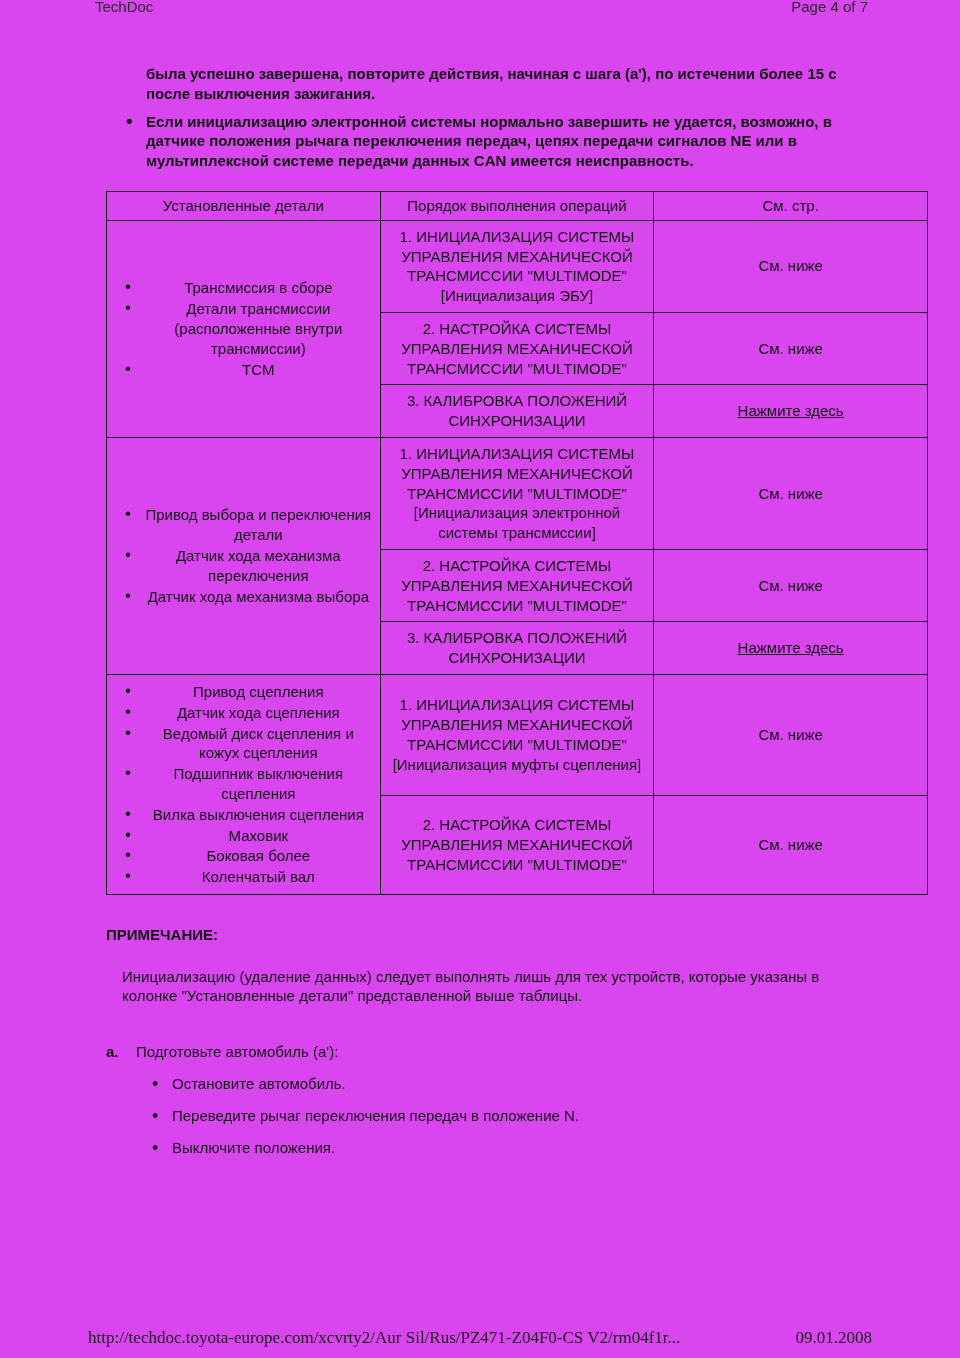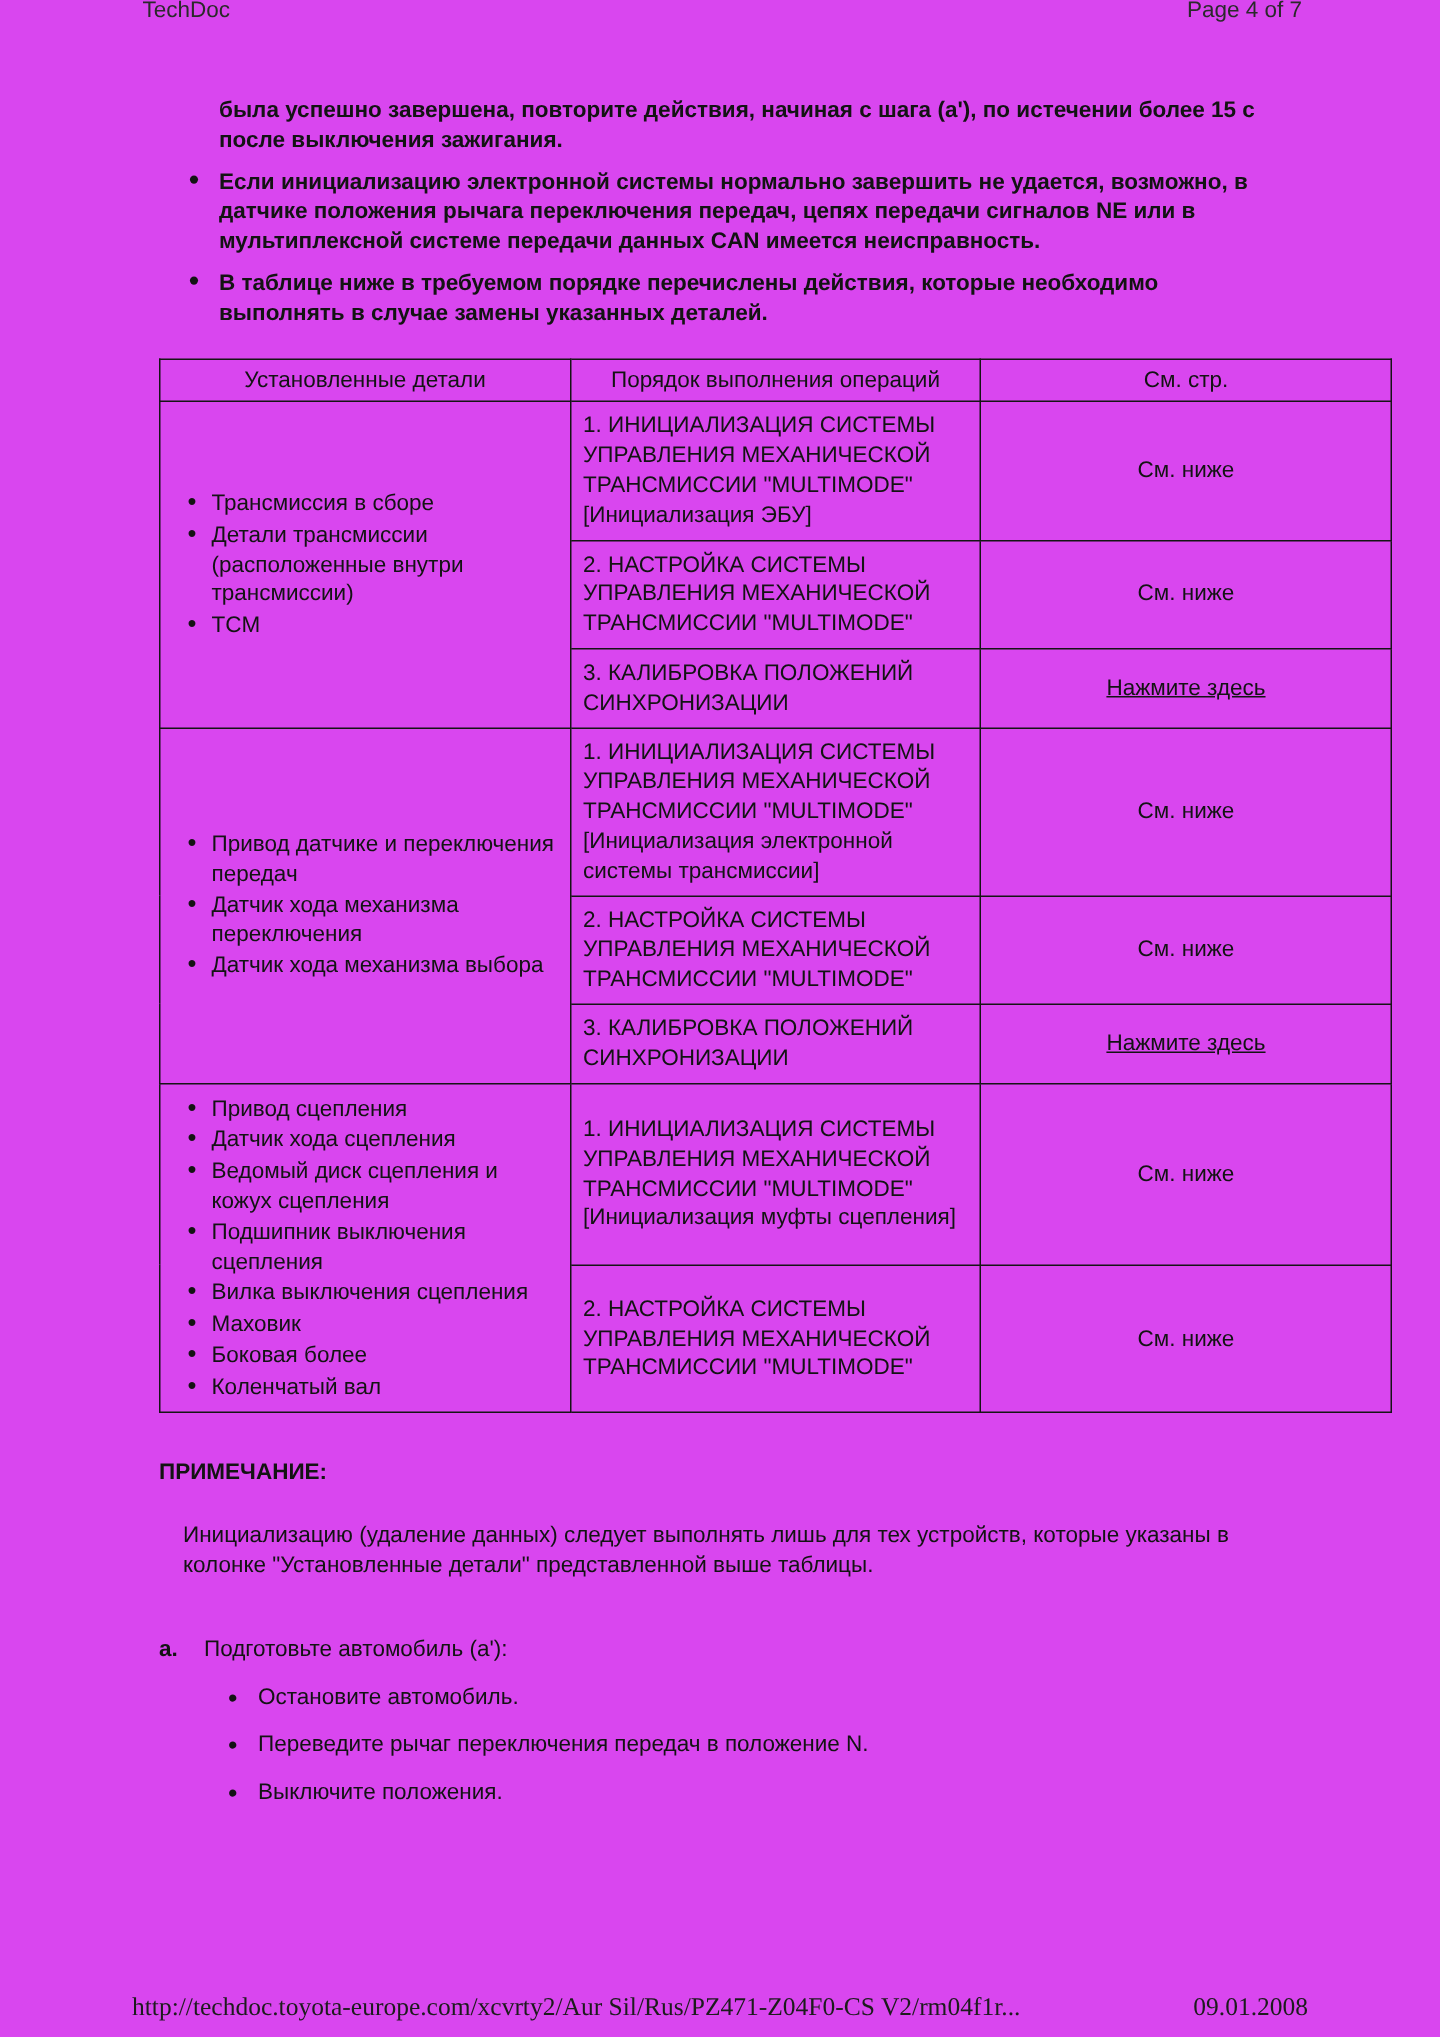--- a/index.html
+++ b/index.html
@@ -22,21 +22,21 @@
   .intro { font-weight:bold; }
   .intro .cont { margin-left:40px; max-width:712px; margin-bottom:8px; }
   .bullet { position:relative; padding-left:40px; max-width:712px; margin-bottom:8px; }
   .bullet::before {
     content:"•"; position:absolute; left:20px; top:-1px;
     font-size:19px; line-height:1;
   }
 
   
   table.parts { border-collapse:collapse; margin:20px 0 0 0; width:822px; table-layout:fixed; }
-  table.parts th, table.parts td { border:1.5px solid #151515; }
+  table.parts th, table.parts td { border:1.5px solid #151515;text-align:center; }
   table.parts th {
     font-weight:normal; font-size:15px; text-align:center; padding:4px 4px;
   }
   td.partscell { width:240px; vertical-align:middle; padding:6px 4px 6px 4px;margin-left:22px; }
   td.partscell ul { margin:0; padding:0 0 0 14px; list-style:none; }
   td.partscell li { position:relative; padding-left:16px; margin:1px 0; }
   td.partscell li::before { content:"•"; position:absolute; left:0; top:-2px; font-size:17px; }
   td.proc { width:315px; vertical-align:middle; padding:6px 8px; font-size:15px; }
   td.proc.tall { padding-top:14px; padding-bottom:14px; }
   td.ref { width:176px; text-align:center; vertical-align:middle; font-size:15px; padding:4px; }
@@ -71,21 +71,20 @@
   <div class="pagehead">
     <span class="cut">TechDoc</span>
     <span class="cut">Page 4 of 7</span>
   </div>
 
   <div class="content">
 
     <div class="intro">
       <div class="cont">была успешно завершена, повторите действия, начиная с шага (а'), по истечении более 15 с после выключения зажигания.</div>
       <div class="bullet">Если инициализацию электронной системы нормально завершить не удается, возможно, в датчике положения рычага переключения передач, цепях передачи сигналов NE или в мультиплексной системе передачи данных CAN имеется неисправность.</div>
-      <div class="bullet">В таблице ниже в требуемом порядке перечислены действия, которые необходимо выполнять в случае замены указанных деталей.</div>
     </div>
 
     <table class="parts">
       <thead>
         <tr>
           <th>Установленные детали</th>
           <th>Порядок выполнения операций</th>
           <th>См. стр.</th>
         </tr>
       </thead>
@@ -109,21 +108,21 @@
         <tr>
           <td class="proc">3. КАЛИБРОВКА ПОЛОЖЕНИЙ СИНХРОНИЗАЦИИ</td>
           <td class="ref">
             <a class="seelink">Нажмите здесь</a>
           </td>
         </tr>
 
         <tr>
           <td class="partscell" rowspan="3">
             <ul>
-              <li>Привод датчике и переключения передач</li>
+              <li>Привод выбора и переключения детали</li>
               <li>Датчик хода механизма переключения</li>
               <li>Датчик хода механизма выбора</li>
             </ul>
           </td>
           <td class="proc">1. ИНИЦИАЛИЗАЦИЯ СИСТЕМЫ УПРАВЛЕНИЯ МЕХАНИЧЕСКОЙ ТРАНСМИССИИ "MULTIMODE" [Инициализация электронной системы трансмиссии]</td>
           <td class="ref">См. ниже</td>
         </tr>
         <tr>
           <td class="proc">2. НАСТРОЙКА СИСТЕМЫ УПРАВЛЕНИЯ МЕХАНИЧЕСКОЙ ТРАНСМИССИИ "MULTIMODE"</td>
           <td class="ref">См. ниже</td>

